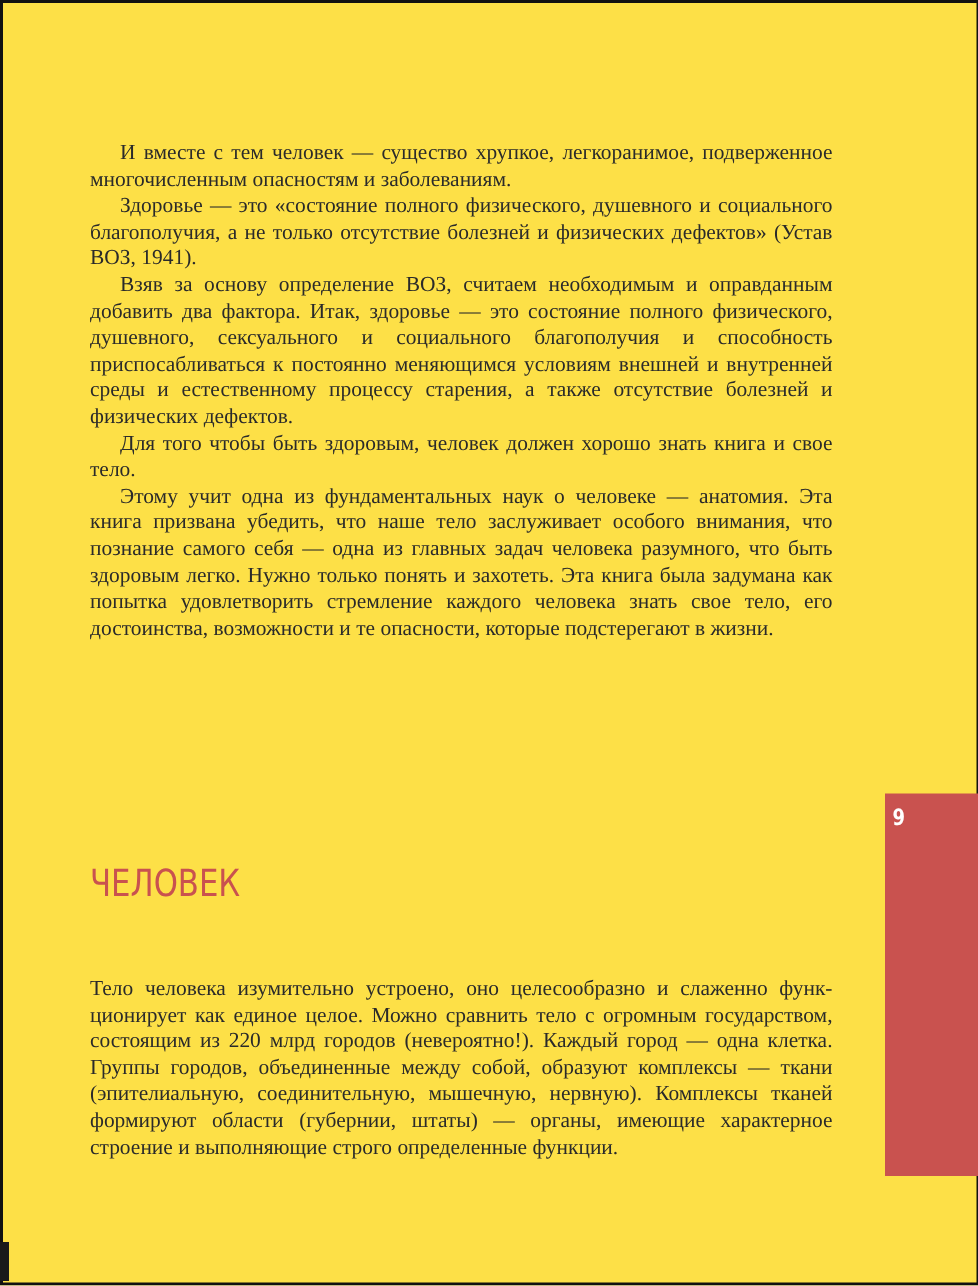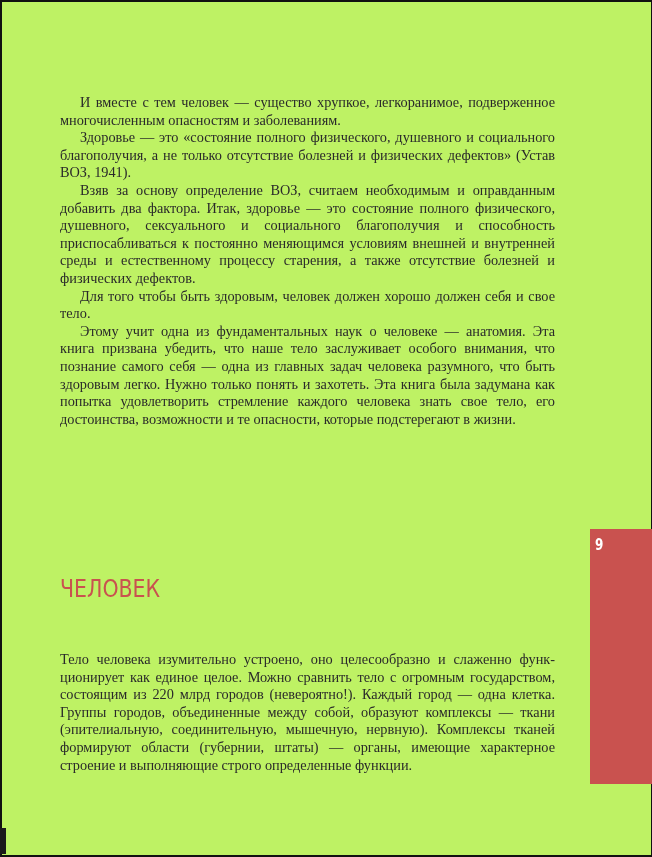--- a/index.html
+++ b/index.html
@@ -1,21 +1,21 @@
 <!DOCTYPE html>
 <html><head>
   <meta charset="utf-8">
   <style>
     html, body { margin: 0; padding: 0; background: #ffffff; }
     body { width: 652px; height: 857px; position: relative; overflow: hidden; }
     .page {
       position: absolute; left: 0; top: 0; width: 649px; height: 853px;
       border-left: 2px solid #111; border-top: 2px solid #111;
       border-right: 2px solid #111; border-bottom: 2px solid #111;
-      box-sizing: content-box; background: #bef264;
+      box-sizing: content-box; background: #fde047;
     }
     .text-block {
       position: absolute; left: 58px; width: 495px;
       font-family: "Liberation Serif", "DejaVu Serif", serif;
       font-size: 14.3px; line-height: 17.6px; color: #2a2a2a;
       text-align: justify; hyphens: manual;
     }
     .text-block p { margin: 0; text-indent: 20px; }
     .text-block p.noindent { text-indent: 0; }
     #intro { top: 92px; }
@@ -43,21 +43,21 @@
   </style>
 </head>
 <body>
 
 <div class="page">
 
   <div class="text-block" id="intro">
     <p>И вместе с тем человек — существо хрупкое, легкоранимое, подвержен­ное многочисленным опасностям и заболеваниям.</p>
     <p>Здоровье — это «состояние полного физического, душевного и социаль­ного благополучия, а не только отсутствие болезней и физических дефек­тов» (Устав ВОЗ, 1941).</p>
     <p>Взяв за основу определение ВОЗ, считаем необходимым и оправданным добавить два фактора. Итак, здоровье — это состояние полного физиче­ского, душевного, сексуального и социального благополучия и способность приспосабливаться к постоянно меняющимся условиям внешней и вну­тренней среды и естественному процессу старения, а также отсутствие бо­лезней и физических дефектов.</p>
-    <p>Для того чтобы быть здоровым, человек должен хорошо должен себя и свое тело.</p>
+    <p>Для того чтобы быть здоровым, человек должен хорошо знать книга и свое тело.</p>
     <p>Этому учит одна из фундаментальных наук о человеке — анатомия. Эта книга призвана убедить, что наше тело заслуживает особого внимания, что познание самого себя — одна из главных задач человека разумного, что быть здоровым легко. Нужно только понять и захотеть. Эта книга была задумана как попытка удовлетворить стремление каждого человека знать свое тело, его достоинства, возможности и те опасности, которые подстере­гают в жизни.</p>
   </div>
 
   <div class="heading">ЧЕЛОВЕК</div>
 
   <div class="text-block" id="body2">
     <p class="noindent">Тело человека изумительно устроено, оно целесообразно и слаженно функ­ционирует как единое целое. Можно сравнить тело с огромным государ­ством, состоящим из 220 млрд городов (невероятно!). Каждый город — одна клетка. Группы городов, объединенные между собой, образуют комплек­сы — ткани (эпителиальную, соединительную, мышечную, нервную). Комплексы тканей формируют области (губернии, штаты) — органы, имею­щие характерное строение и выполняющие строго определенные функции.</p>
   </div>
 
   <div class="side-tab">

